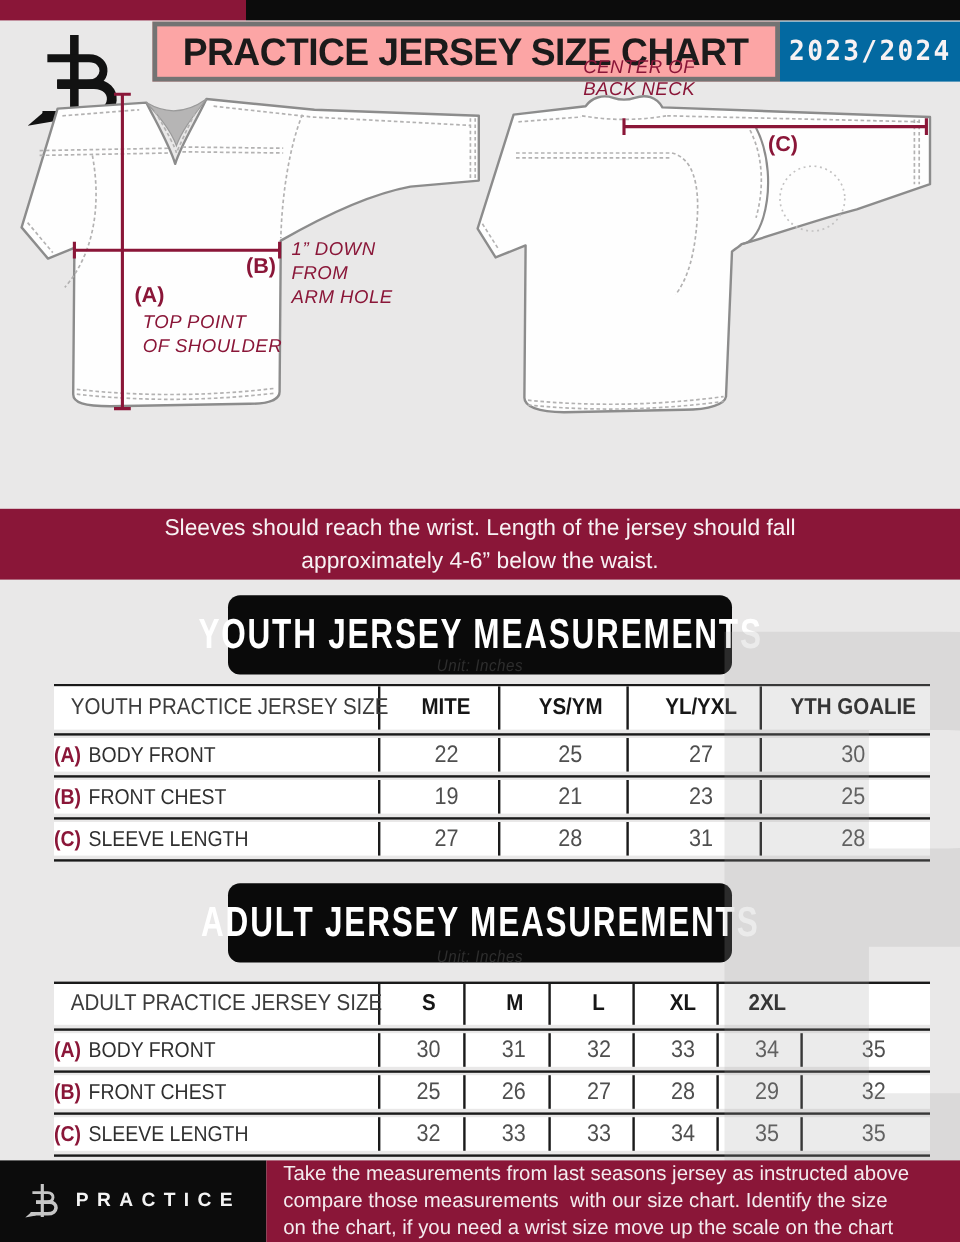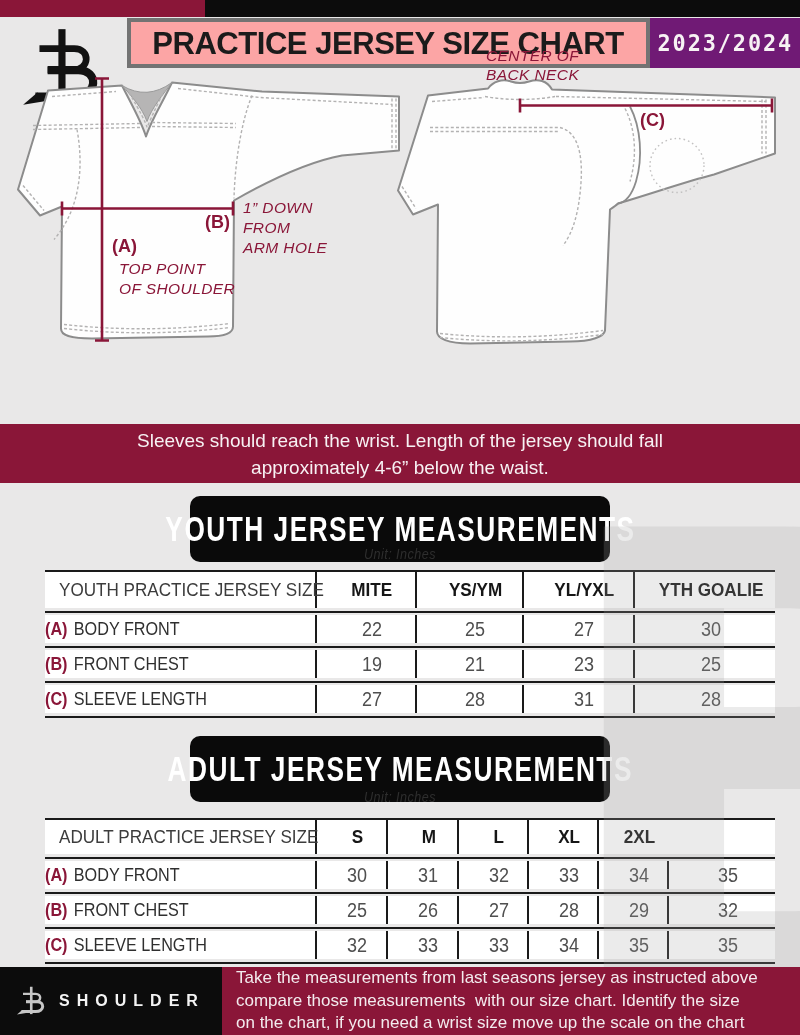--- a/index.html
+++ b/index.html
@@ -7,21 +7,21 @@
         font-family:"Liberation Sans",sans-serif;margin:0 auto;}
   
   .topstrip{position:absolute;left:0;top:0;width:800px;height:17px;display:flex;}
   .topstrip .m{width:205px;height:100%;background:#8a1638;}
   .topstrip .b{flex:1;height:100%;background:#0c0c0c;}
   .logo-box{position:absolute;left:22px;top:22px;width:84px;height:92px;}
   .titlebar{position:absolute;left:127px;top:18px;width:523px;height:50px;background:#fca5a5;
             border:4px solid #737373;box-sizing:border-box;display:flex;align-items:center;justify-content:center;}
   .titlebar .t{font-size:32px;font-weight:700;color:#1b1b1b;letter-spacing:-0.5px;
                transform:scaleX(.97);white-space:nowrap;}
-  .yearbox{position:absolute;left:650px;top:18px;width:150px;height:50px;background:#701a75;
+  .yearbox{position:absolute;left:650px;top:18px;width:150px;height:50px;background:#0369a1;
            display:flex;align-items:center;justify-content:center;}
   .yearbox .y{font-family:"DejaVu Sans Mono",monospace;font-size:23px;font-weight:700;color:#f7f2f4;
               letter-spacing:2px;transform:scaleX(.95);white-space:nowrap;}
   
   #diag{position:absolute;left:0;top:0;width:800px;height:430px;}
   .jers{fill:#fefefe;stroke:#8c8c8c;stroke-width:2;stroke-linejoin:round;}
   .seam{fill:none;stroke:#b3b2b2;stroke-width:1.4;stroke-dasharray:3 2.2;}
   .dot{fill:none;stroke:#c2c1c1;stroke-width:1.4;stroke-dasharray:1.6 3;}
   .sol{fill:none;stroke:#8c8c8c;stroke-width:1.8;}
   .meas{stroke:#8a1638;stroke-width:2.6;fill:none;}
@@ -372,21 +372,21 @@
   <div class="wm">B</div>
 
   <div class="footer">
     <div class="fblack">
       <svg viewBox="0 0 80 90" width="30" height="34">
         <path d="M38,7 L38,80" stroke="#c6c6c6" stroke-width="7" fill="none"></path>
         <path d="M16,26 L50,26 C66,26 66,47 48,47 L24,47" stroke="#c6c6c6" stroke-width="6.5" fill="none"></path>
         <path d="M24,47 L54,47 C74,47 74,73 50,73 L12,73" stroke="#c6c6c6" stroke-width="8" fill="none"></path>
         <polygon points="14,69 0,81 24,77" fill="#c6c6c6"></polygon>
       </svg>
-      <div class="fbrand">SHOULDER</div>
+      <div class="fbrand">PRACTICE</div>
     </div>
     <div class="fmaroon">
       <div>Take the measurements from last seasons jersey as instructed above</div>
       <div>compare those measurements  with our size chart. Identify the size</div>
       <div>on the chart, if you need a wrist size move up the scale on the chart</div>
     </div>
   </div>
 
 </div>
 

